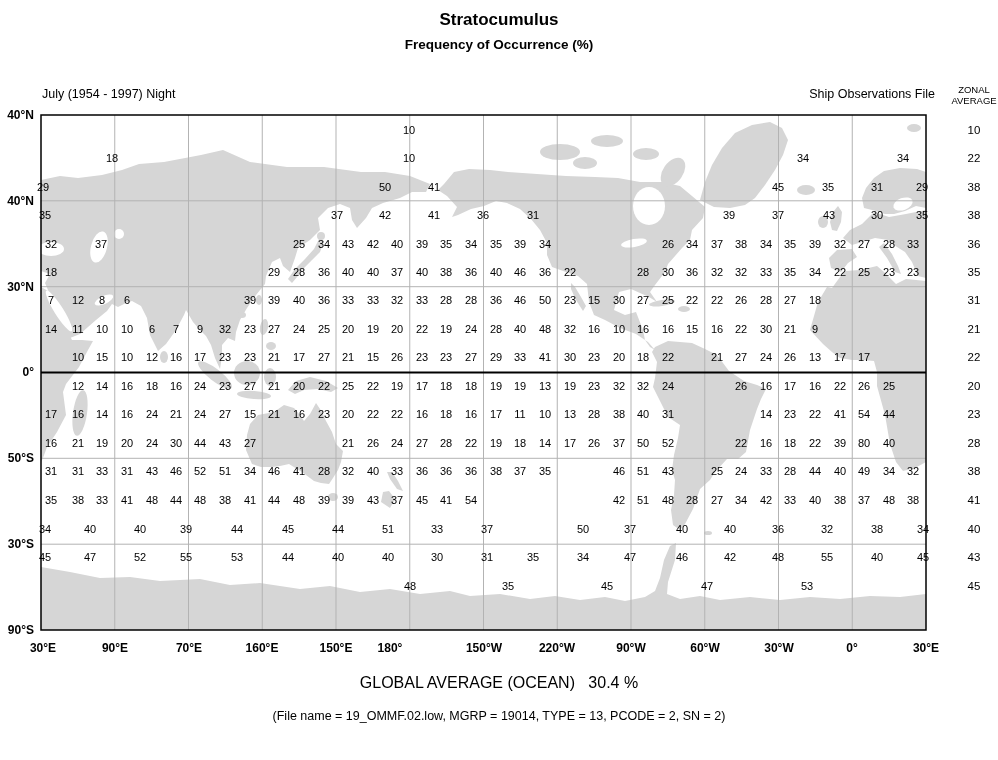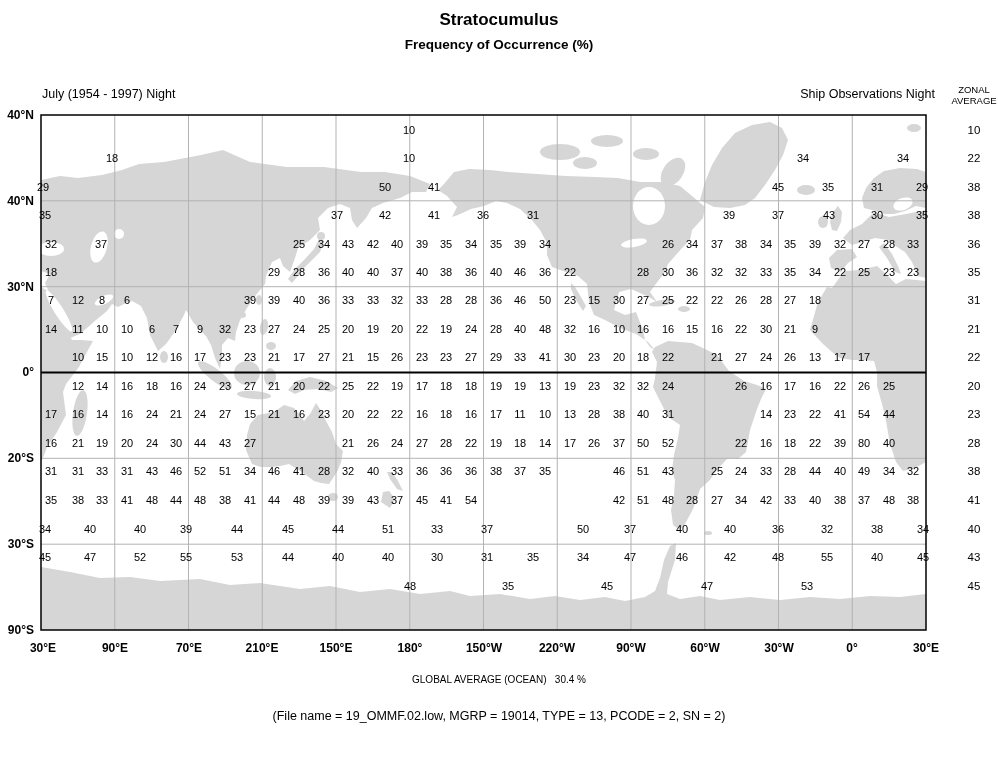--- a/index.html
+++ b/index.html
@@ -9,30 +9,30 @@
   #title{top:10px;font-size:17px;font-weight:bold;}
   #subtitle{top:37px;font-size:13.5px;font-weight:bold;}
   #hdr-left{left:42px;top:87px;font-size:12.5px;}
   #hdr-right{left:700px;width:235px;top:87px;font-size:12.5px;text-align:right;}
   #zonal-lbl{left:950px;width:48px;top:84px;font-size:9.5px;text-align:center;line-height:11px;}
   #map-svg{left:0;top:0;}
   .num{position:absolute;transform:translate(-50%,-50%);font-size:11px;white-space:nowrap;}
   .zonal-val{position:absolute;transform:translate(-50%,-50%);font-size:11.5px;white-space:nowrap;}
   .lat-lbl{position:absolute;left:0;width:34px;text-align:right;transform:translateY(-50%);font-size:12px;font-weight:bold;white-space:nowrap;}
   .lon-lbl{position:absolute;transform:translate(-50%,-50%);font-size:12px;font-weight:bold;white-space:nowrap;}
-  #global-avg{top:674px;font-size:10px;white-space:pre;}
+  #global-avg{top:674px;font-size:16px;white-space:pre;}
   #file-info{top:709px;font-size:12.5px;}
 </style>
 </head>
 <body>
 
 <div id="title" class="abs center-text">Stratocumulus</div>
 <div id="subtitle" class="abs center-text">Frequency of Occurrence (%)</div>
 <div id="hdr-left" class="abs">July (1954 - 1997) Night</div>
-<div id="hdr-right" class="abs">Ship Observations Night</div>
+<div id="hdr-right" class="abs">Ship Observations File</div>
 <div id="zonal-lbl" class="abs"><span>ZONAL</span><br><span>AVERAGE</span></div>
 
 <svg id="map-svg" class="abs" width="998" height="760" viewBox="0 0 998 760">
   <defs>
       <clipPath id="mapclip">
         <rect x="41" y="115" width="885" height="515"></rect>
       </clipPath>
     </defs>
   <g clip-path="url(#mapclip)">
     <g fill="#d6d6d6" stroke="none">
@@ -502,33 +502,33 @@
     <span class="num" style="left: 508px; top: 586px;">35</span>
     <span class="num" style="left: 607px; top: 586px;">45</span>
     <span class="num" style="left: 707px; top: 586px;">47</span>
     <span class="num" style="left: 807px; top: 586px;">53</span>
     <span class="zonal-val" style="left: 974px; top: 586px;">45</span>
   </div>
 <div id="axes-layer" class="abs" style="left:0;top:0;width:998px;height:760px;">
     <span class="lon-lbl" style="left: 43px; top: 648px;">30°E</span>
     <span class="lon-lbl" style="left: 115px; top: 648px;">90°E</span>
     <span class="lon-lbl" style="left: 189px; top: 648px;">70°E</span>
-    <span class="lon-lbl" style="left: 262px; top: 648px;">210°E</span>
+    <span class="lon-lbl" style="left: 262px; top: 648px;">160°E</span>
     <span class="lon-lbl" style="left: 336px; top: 648px;">150°E</span>
-    <span class="lon-lbl" style="left: 410px; top: 648px;">180°</span>
+    <span class="lon-lbl" style="left: 390px; top: 648px;">180°</span>
     <span class="lon-lbl" style="left: 484px; top: 648px;">150°W</span>
     <span class="lon-lbl" style="left: 557px; top: 648px;">220°W</span>
     <span class="lon-lbl" style="left: 631px; top: 648px;">90°W</span>
     <span class="lon-lbl" style="left: 705px; top: 648px;">60°W</span>
     <span class="lon-lbl" style="left: 779px; top: 648px;">30°W</span>
     <span class="lon-lbl" style="left: 852px; top: 648px;">0°</span>
     <span class="lon-lbl" style="left: 926px; top: 648px;">30°E</span>
     <span class="lat-lbl" style="left: 0px; top: 115px;">40°N</span>
     <span class="lat-lbl" style="left: 0px; top: 201px;">40°N</span>
     <span class="lat-lbl" style="left: 0px; top: 287px;">30°N</span>
     <span class="lat-lbl" style="left: 0px; top: 372px;">0°</span>
-    <span class="lat-lbl" style="left: 0px; top: 458px;">20°S</span>
+    <span class="lat-lbl" style="left: 0px; top: 458px;">50°S</span>
     <span class="lat-lbl" style="left: 0px; top: 544px;">30°S</span>
     <span class="lat-lbl" style="left: 0px; top: 630px;">90°S</span>
   </div>
 
 <div id="global-avg" class="abs center-text">GLOBAL AVERAGE (OCEAN)   30.4 %</div>
 <div id="file-info" class="abs center-text">(File name = 19_OMMF.02.low, MGRP = 19014, TYPE = 13, PCODE = 2, SN = 2)</div>
 
 </body></html>

